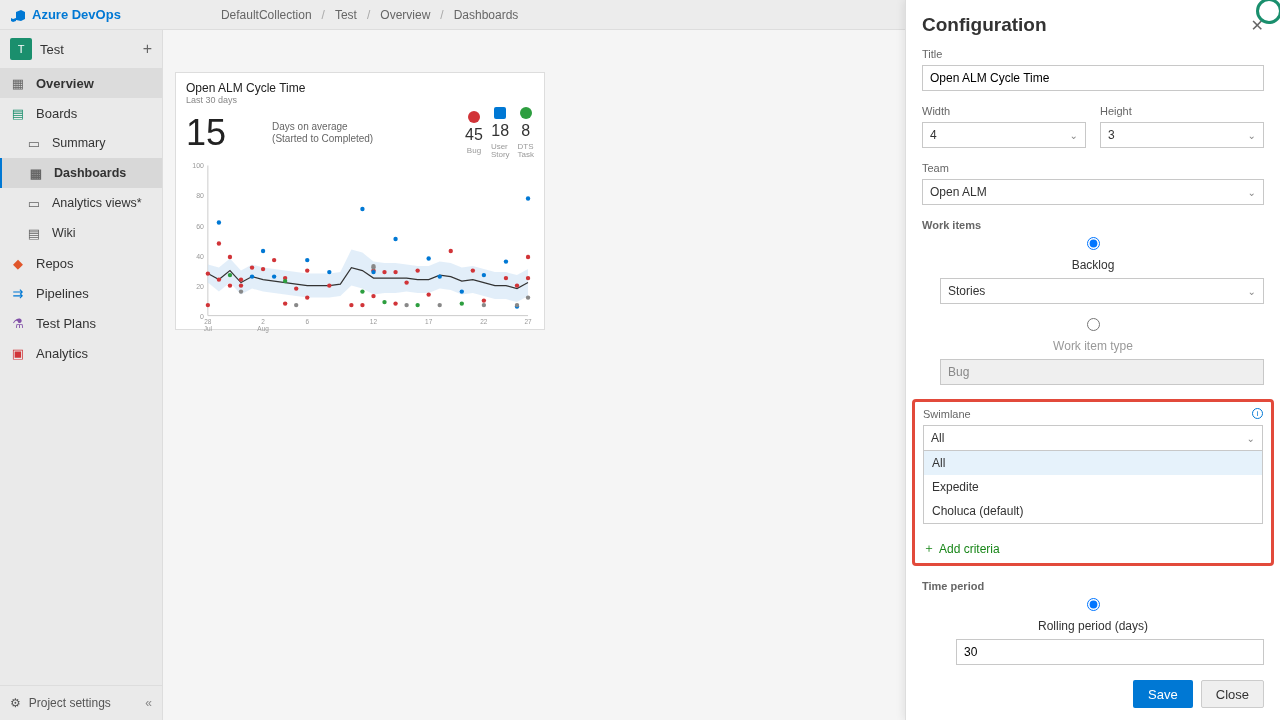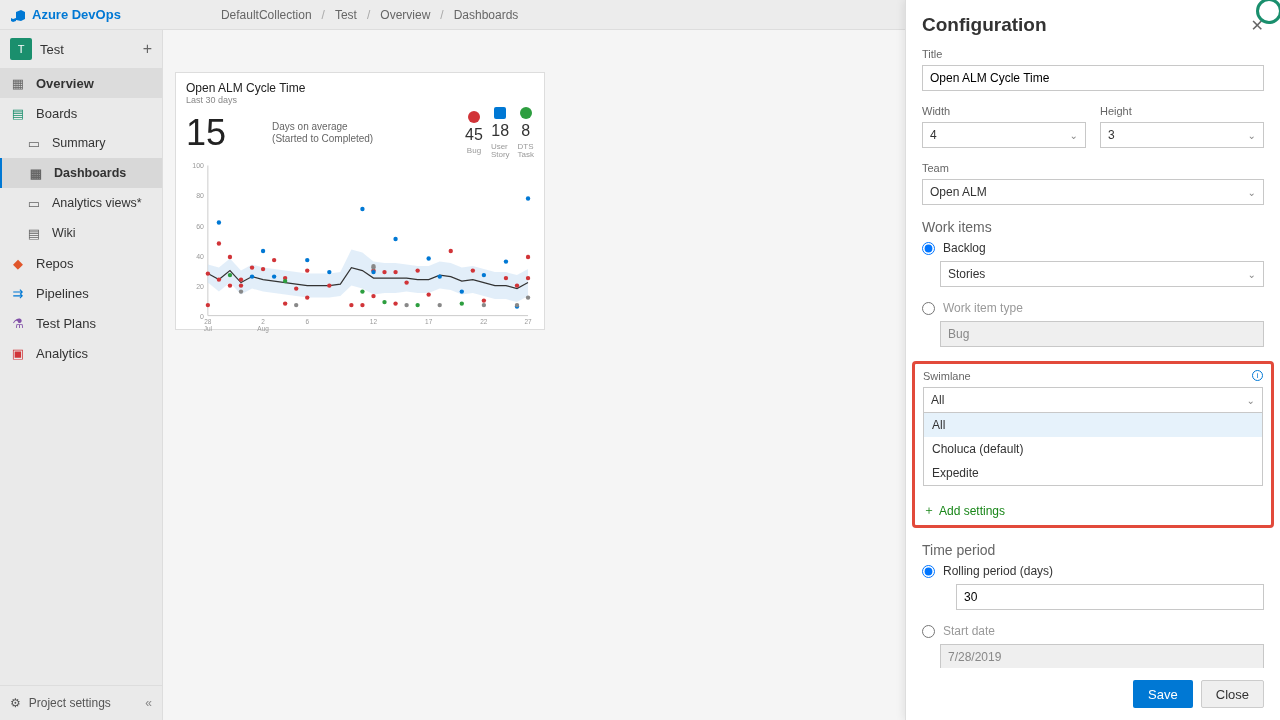--- a/index.html
+++ b/index.html
@@ -50,22 +50,22 @@
   .panel-header h2 { font-size: 19px; font-weight: 600; flex: 1; }
   .panel-header .close { font-size: 16px; color: #666; cursor: pointer; }
   .panel-body { flex: 1; overflow-y: auto; padding: 4px 16px 10px; }
   .field { margin-bottom: 14px; }
   .field label { font-size: 11px; color: #666; display: block; margin-bottom: 5px; }
   .field input[type=text], .field .sel { width: 100%; height: 26px; border: 1px solid #c8c8c8; padding: 0 7px; font-size: 12px; background: #fff; }
   .field .sel { display: flex; align-items: center; justify-content: space-between; cursor: pointer; }
   .field .sel .chev { color: #888; font-size: 10px; }
   .row2 { display: flex; gap: 14px; }
   .row2 .field { flex: 1; }
-  .section-label { font-size: 14px; color: #666; margin-bottom: 6px; }
-  .radio-row { display: flex; align-items: center; gap: 8px; font-size: 12px; margin-bottom: 6px; }
+  .section-label { font-size: 11px; color: #666; margin-bottom: 6px; font-weight: bold; }
+  .radio-row { display: flex; align-items: center; gap: 8px; font-size: 12px; margin-bottom: 6px; flex-direction: column; }
   .radio-row input { margin: 0; }
   .disabled-input { background: #efefef !important; color: #888; }
   .add-criteria { color: #188618; font-size: 12px; display: flex; gap: 4px; align-items: center; cursor: pointer; }
   .panel-footer { padding: 12px 16px; display: flex; justify-content: flex-end; gap: 8px; }
   .btn { height: 28px; padding: 0 14px; border: 1px solid transparent; font-size: 13px; cursor: pointer; border-radius: 2px; }
   .btn-primary { background: #0078d4; color: #fff; }
   .btn-secondary { background: #efefef; border-color: #ccc; color: #333; }
 
   
   .swimlane-box { position: relative; border: 3px solid #e24a3b; border-radius: 4px; padding: 6px 8px 6px; margin: 0 -10px 8px; }
@@ -341,27 +341,27 @@
 
     <div class="swimlane-box">
       <div class="field">
         <label><span>Swimlane</span><span class="info-icon">i</span></label>
         <div class="sel sel-open">
             <span>All</span>
             <span class="chev">⌄</span>
           </div>
         <div class="dropdown">
           <div class="sel-item">All</div>
+          <div>Expedite</div>
           <div>Choluca (default)</div>
-          <div>Expedite</div>
         </div>
       </div>
       <div class="add-criteria" style="margin-top:4px">
         <span>＋</span>
-          <span>Add settings</span>
+          <span>Add criteria</span>
       </div>
     </div>
 
     <div class="section-label" style="margin-top:14px">Time period</div>
     <div class="radio-row">
       <input type="radio" checked="" style="">
       <span>Rolling period (days)</span>
     </div>
     <div class="field" style="margin-left:34px">
       <input type="text" value="30" style="">

